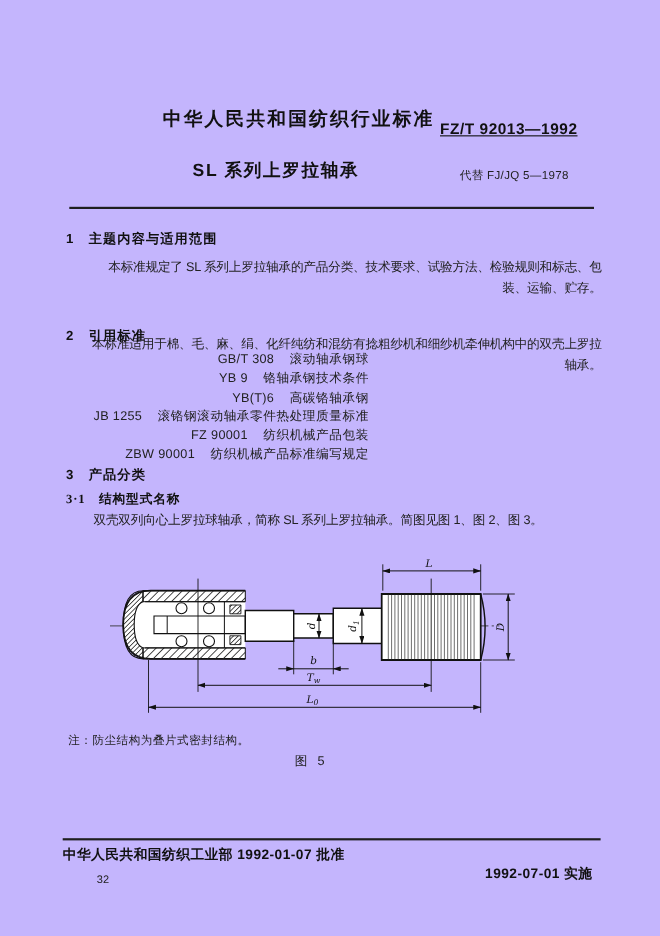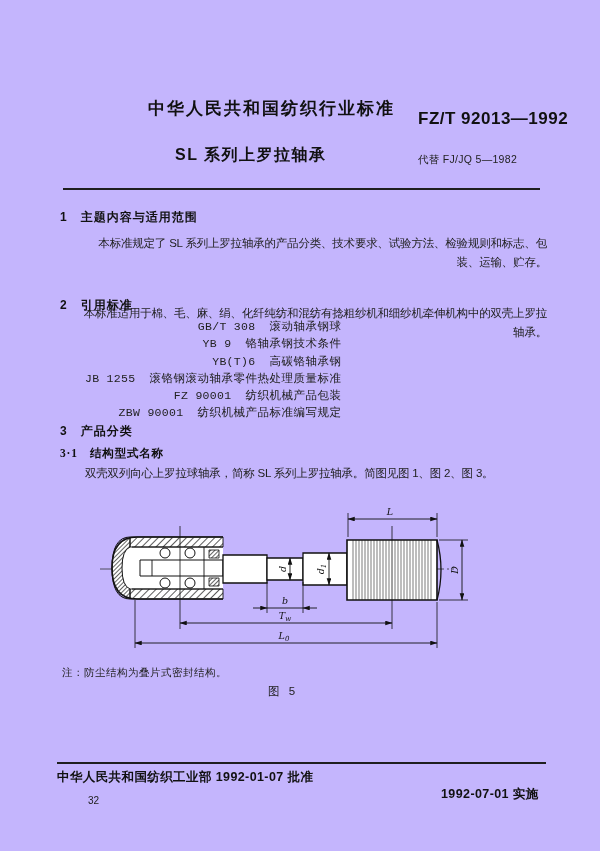--- a/index.html
+++ b/index.html
@@ -8,38 +8,38 @@
     font-family:"Liberation Sans",sans-serif;color:#1b1b1b;
     -webkit-font-smoothing:antialiased;
   }
   .page{position:absolute;inset:0;background:#c4b5fd;overflow:hidden;text-align:right;}
   .abs{position:absolute;white-space:nowrap;}
   .cjk-bold{font-weight:bold;color:#111;}
   .rule{position:absolute;background:#1f1f1f;}
   .body-text{font-size:11.5px;line-height:19px;letter-spacing:-0.2px;color:#222;}
   .sec-head{font-size:12px;font-weight:bold;letter-spacing:1px;color:#111;}
   .ref-row{height:17.3px;font-size:11.5px;color:#222;}
-  .ref-code{display:inline-block;min-width:0;letter-spacing:0.3px;font-family:Liberation Mono, monospace;}
+  .ref-code{display:inline-block;min-width:0;letter-spacing:0.3px;}
   .ref-title{margin-left:14px;letter-spacing:0.5px;}
   .dimtext{font-family:"DejaVu Serif",serif;font-style:italic;font-size:9.5px;fill:#111;}
   .dimsub{font-size:7px;}
   svg line,svg path,svg rect,svg circle{vector-effect:non-scaling-stroke;}
 </style>
 </head>
 <body>
 
 <div class="page">
 
   <div class="abs cjk-bold" style="left:148px;top:97px;font-size:17px;letter-spacing:2px;">中华人民共和国纺织行业标准</div>
 
-  <div class="abs cjk-bold" style="left:418px;top:109px;font-size:17px;letter-spacing:0.5px;">FZ/T 92013—1992</div>
+  <div class="abs cjk-bold" style="left:400px;top:109px;font-size:14px;letter-spacing:0.5px;text-decoration:underline;">FZ/T 92013—1992</div>
 
   <div class="abs cjk-bold" style="left:175px;top:145px;font-size:16px;letter-spacing:1.5px;">SL 系列上罗拉轴承</div>
 
-  <div class="abs" style="left:418px;top:153px;font-size:10.5px;letter-spacing:0.3px;color:#222;">代替 FJ/JQ 5—1982</div>
+  <div class="abs" style="left:418px;top:153px;font-size:10.5px;letter-spacing:0.3px;color:#222;">代替 FJ/JQ 5—1978</div>
 
   <div class="rule" style="left:63px;top:188px;width:477px;height:2px;"></div>
 
   <div class="abs sec-head" style="left:60px;top:209px;">1　主题内容与适用范围</div>
 
   <div class="body-text" style="position:absolute;left:60px;top:234px;width:487px;text-indent:2em;white-space:normal;">本标准规定了 SL 系列上罗拉轴承的产品分类、技术要求、试验方法、检验规则和标志、包装、运输、贮存。</div>
 
   <div class="body-text" style="position:absolute;left:60px;top:272px;width:487px;text-indent:2em;white-space:normal;margin-top:32px;">本标准适用于棉、毛、麻、绢、化纤纯纺和混纺有捻粗纱机和细纱机牵伸机构中的双壳上罗拉轴承。</div>
 
   <div class="abs sec-head" style="left:60px;top:297px;">2　引用标准</div>

